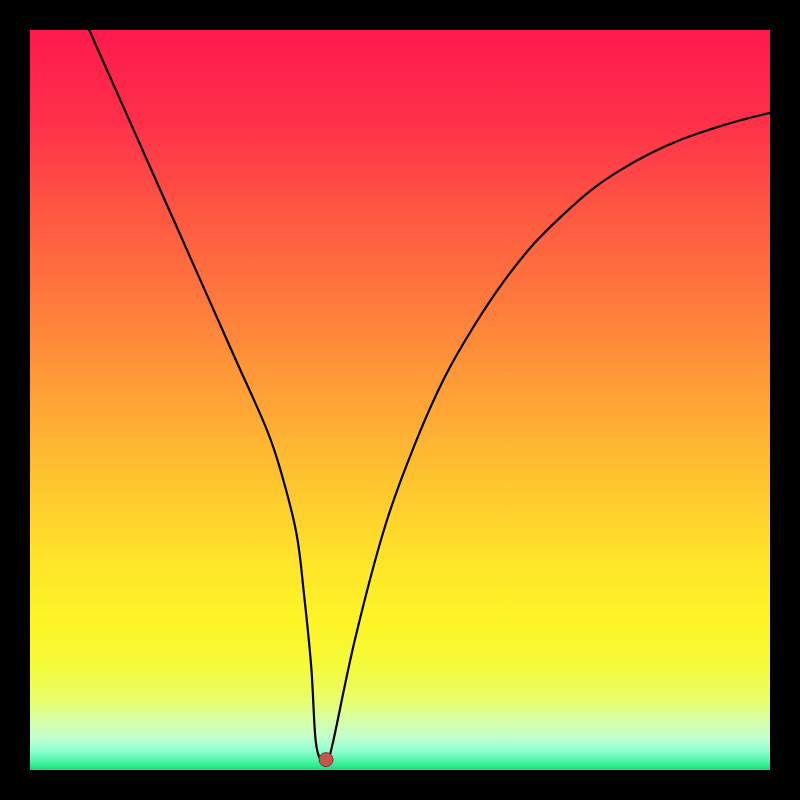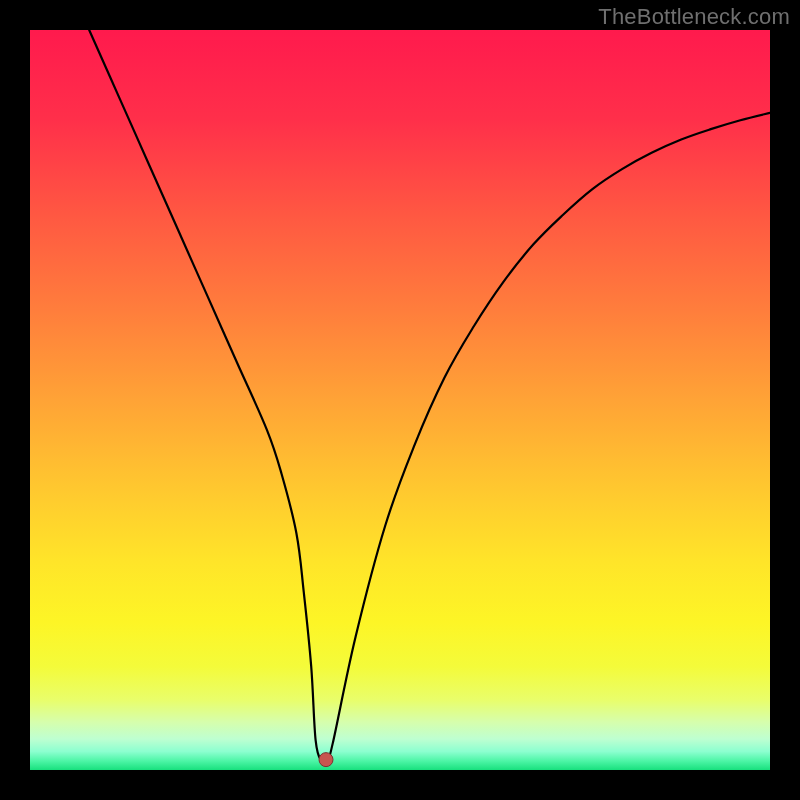--- a/index.html
+++ b/index.html
@@ -66,14 +66,13 @@
             <stop offset="97.50%" stop-color="#8cffd0"></stop>
             <stop offset="98.80%" stop-color="#4cf5a6"></stop>
             <stop offset="100.00%" stop-color="#18e07e"></stop>
           </linearGradient>
       </defs>
       <rect x="0" y="0" width="740" height="740" fill="url(#bg-grad)"></rect>
       <path id="curve-path" fill="none" stroke-width="2.2" stroke-linejoin="round" stroke-linecap="round" d="M 59.20 0.00 C 64.53 11.99, 78.14 42.62, 88.80 66.60 C 99.46 90.58, 107.74 109.22, 118.40 133.20 C 129.06 157.18, 137.34 175.82, 148.00 199.80 C 158.66 223.78, 166.94 242.42, 177.60 266.40 C 188.26 290.38, 196.54 309.02, 207.20 333.00 C 217.86 356.98, 228.81 379.62, 236.80 399.60 C 244.79 419.58, 246.27 425.35, 251.60 444.00 C 256.93 462.65, 262.40 481.89, 266.40 503.20 C 270.40 524.51, 271.14 538.42, 273.80 562.40 C 276.46 586.38, 279.07 609.76, 281.20 636.40 C 283.33 663.04, 283.78 693.35, 285.64 710.40 C 287.50 727.45, 289.43 727.39, 291.56 731.12 C 293.69 734.85, 295.35 734.85, 297.48 731.12 C 299.61 727.39, 298.34 732.78, 303.40 710.40 C 308.46 688.02, 316.28 645.43, 325.60 606.80 C 334.92 568.17, 344.54 530.43, 355.20 495.80 C 365.86 461.17, 374.14 441.04, 384.80 414.40 C 395.46 387.76, 403.74 369.11, 414.40 347.80 C 425.06 326.49, 433.34 313.32, 444.00 296.00 C 454.66 278.68, 462.94 266.25, 473.60 251.60 C 484.26 236.95, 492.54 226.59, 503.20 214.60 C 513.86 202.61, 522.14 194.99, 532.80 185.00 C 543.46 175.01, 551.74 167.36, 562.40 159.10 C 573.06 150.84, 581.34 145.65, 592.00 139.12 C 602.66 132.59, 610.94 128.17, 621.60 122.84 C 632.26 117.51, 640.54 113.78, 651.20 109.52 C 661.86 105.26, 670.14 102.62, 680.80 99.16 C 691.46 95.70, 699.74 93.21, 710.40 90.28 C 721.06 87.35, 734.67 84.21, 740.00 82.88" stroke="#000000"></path>
       <circle id="marker-dot" r="7" cx="296.00" cy="729.64" fill="#c7554f" stroke="#7a3330" stroke-width="1"></circle>
     </svg>
   </div>
-  <div class="watermark">TheBottleneck.com</div>
 </div>
 
 </body></html>

